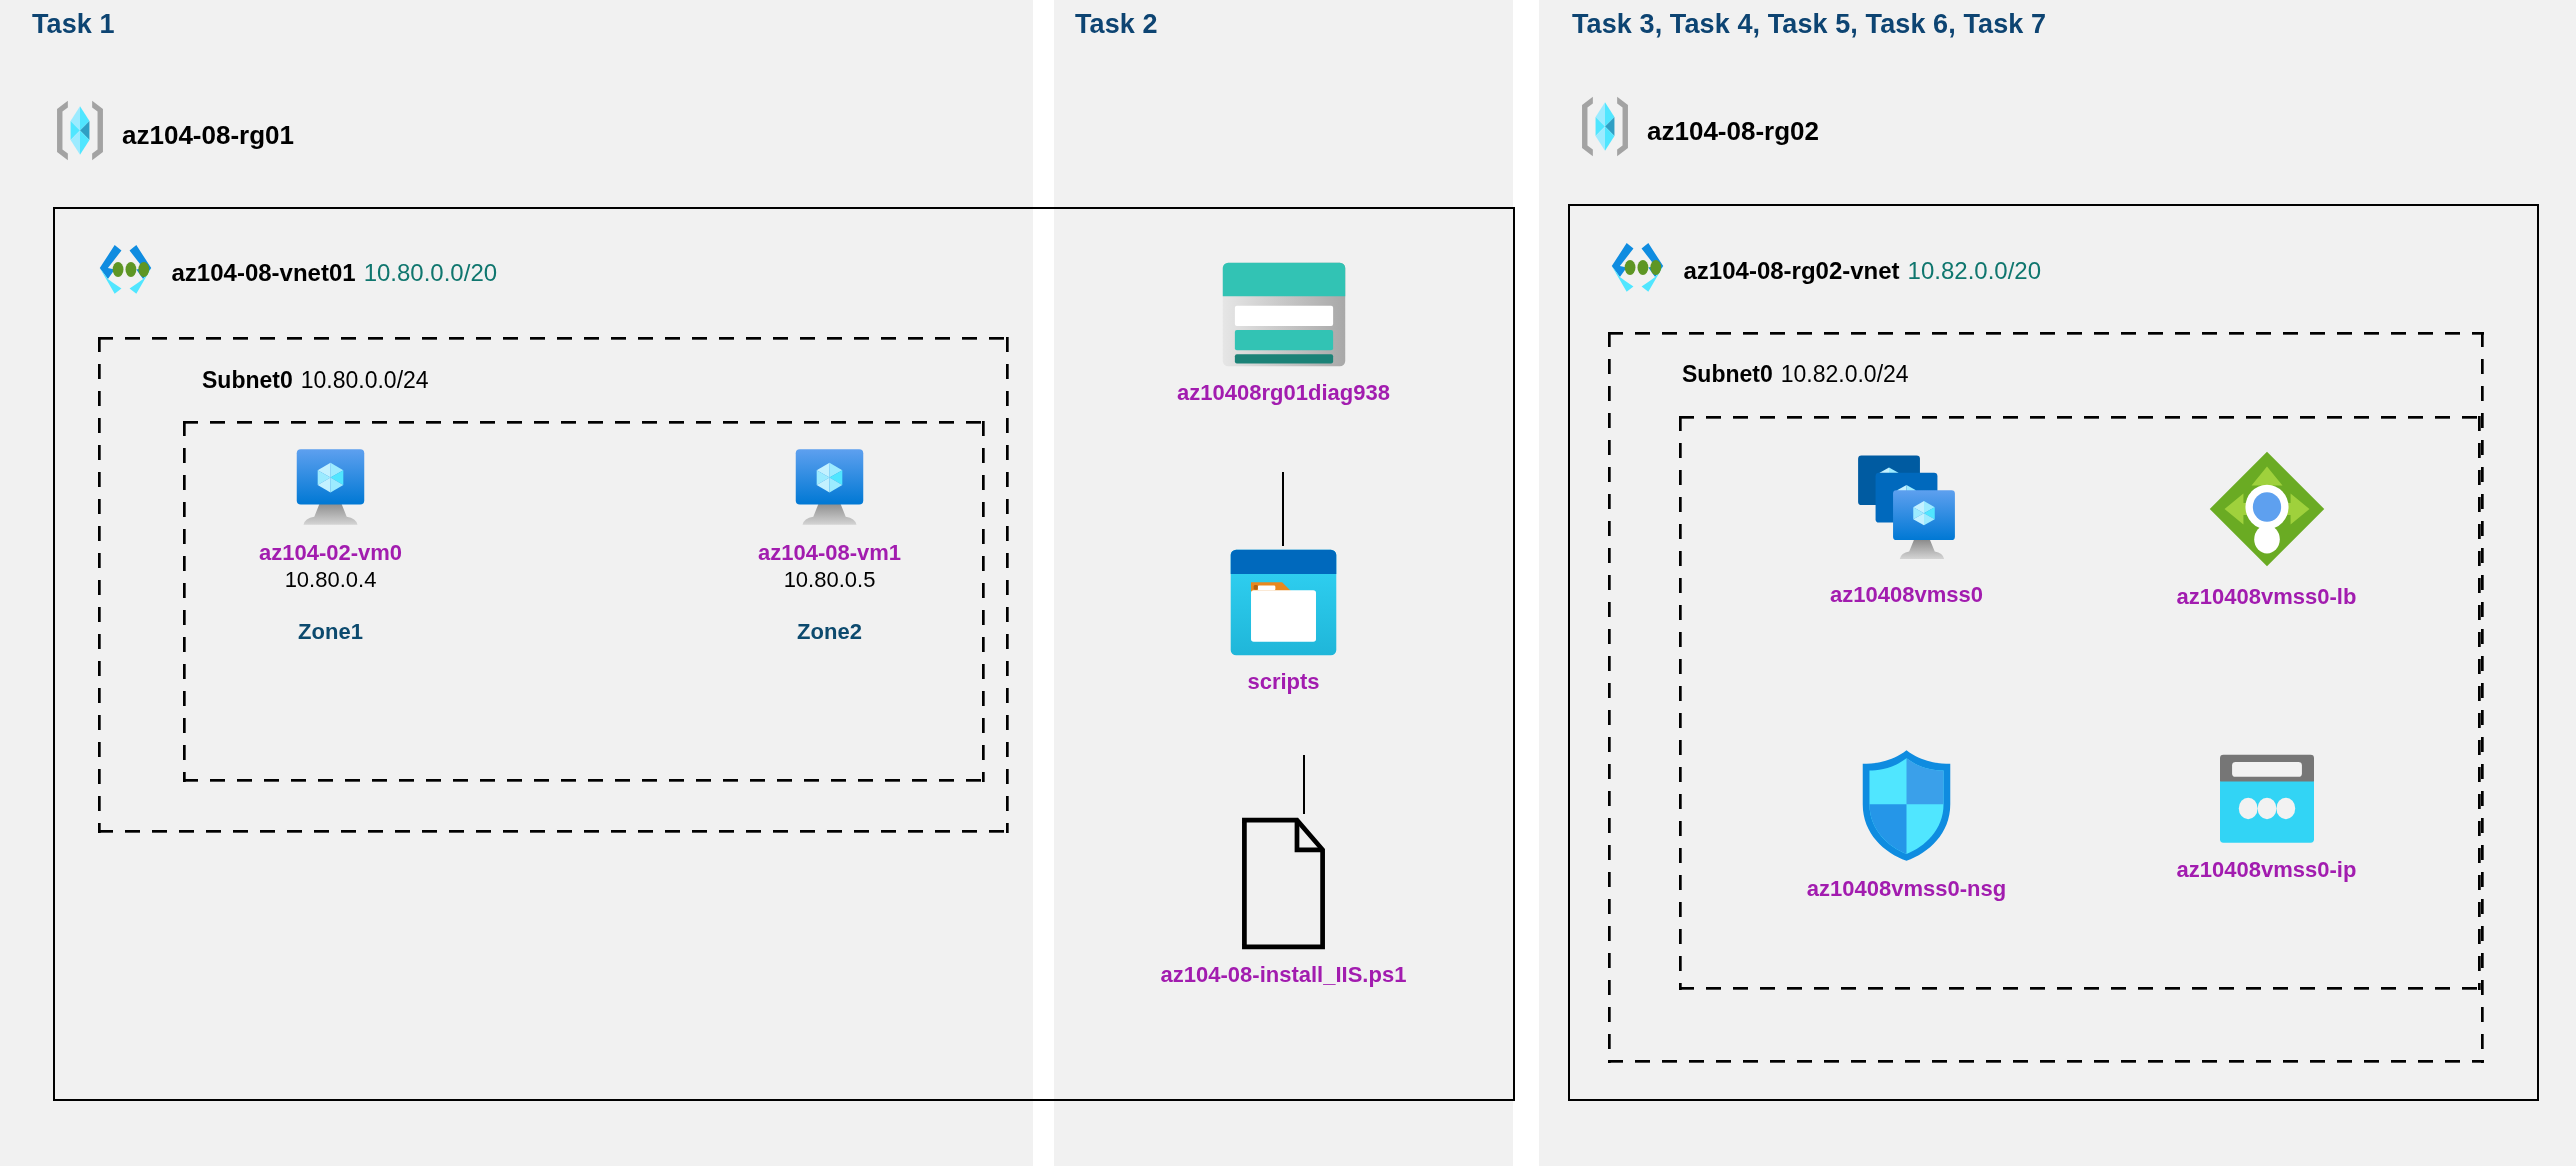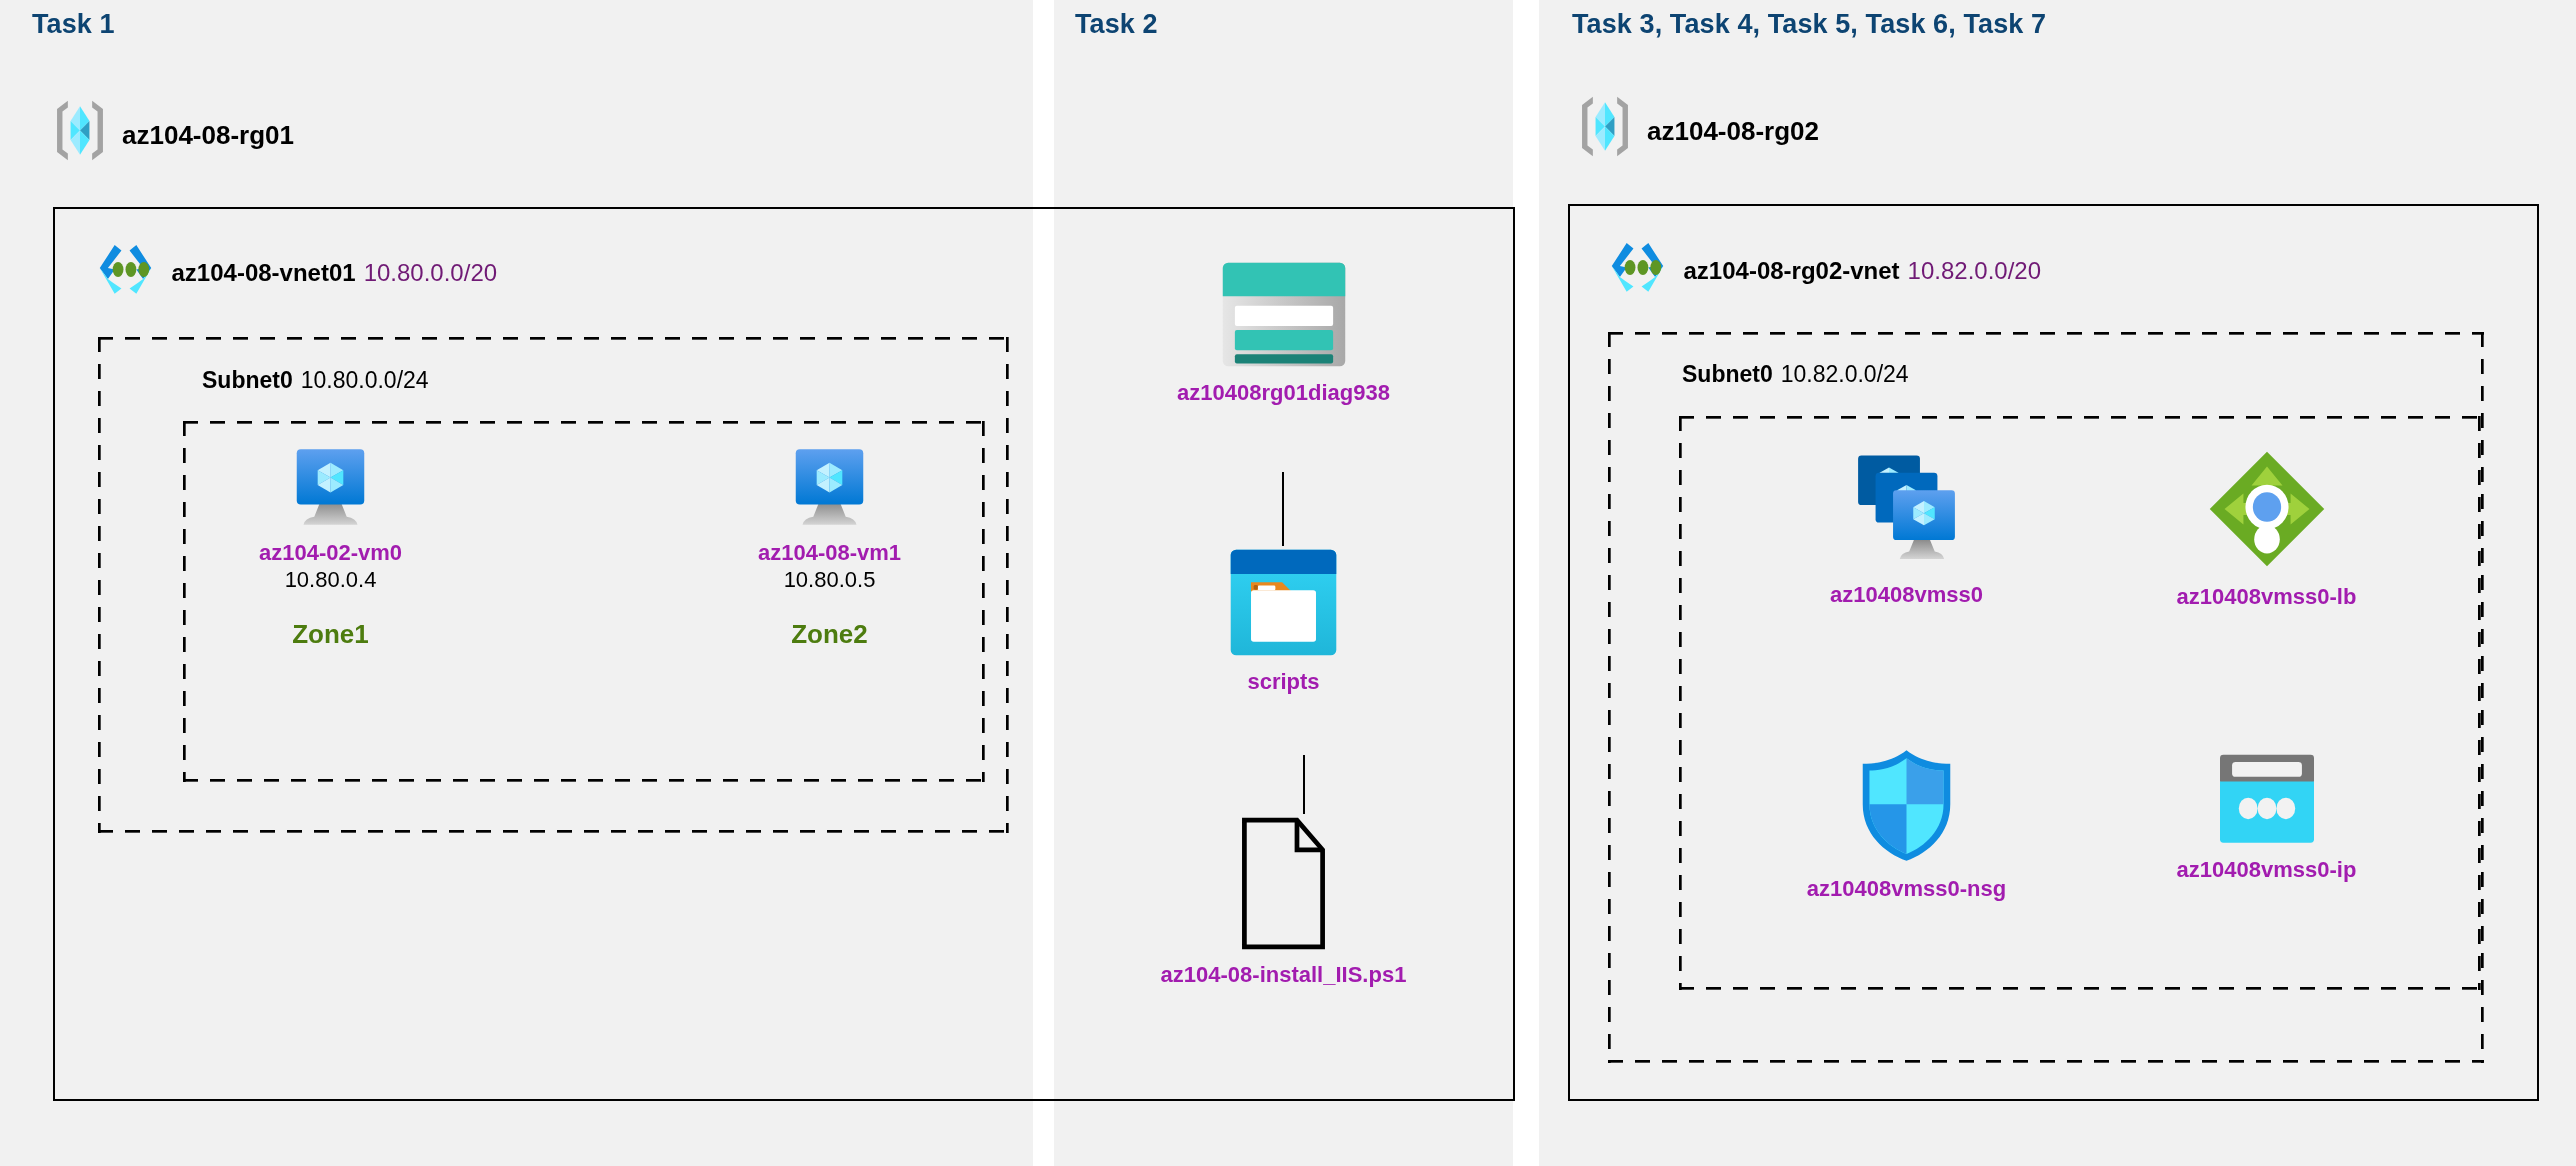--- a/index.html
+++ b/index.html
@@ -21,31 +21,31 @@
              repeating-linear-gradient(to right,#000 0 15px,transparent 15px 27px),
              repeating-linear-gradient(to right,#000 0 15px,transparent 15px 27px),
              repeating-linear-gradient(to bottom,#000 0 15px,transparent 15px 27px),
              repeating-linear-gradient(to bottom,#000 0 15px,transparent 15px 27px);
            background-size:100% 2.7px,100% 2.7px,2.7px 100%,2.7px 100%;
            background-position:0 0,0 100%,0 0,100% 0;
            background-repeat:no-repeat;}
 
   .vnet-row{position:absolute;display:flex;align-items:center;gap:13.5px;white-space:nowrap;}
   .vnet-name{font-size:24px;font-weight:bold;color:#000;}
-  .vnet-cidr{font-size:24px;font-weight:normal;color:#701a75;margin-left:8px;}
+  .vnet-cidr{font-size:24px;font-weight:normal;color:#0f766e;margin-left:8px;}
 
   .subnet-row{position:absolute;white-space:nowrap;}
   .subnet-name{font-size:23px;font-weight:bold;color:#000;}
   .subnet-cidr{font-size:23px;font-weight:normal;color:#000;margin-left:8px;}
 
   .node{position:absolute;text-align:center;}
   .node .ico{display:flex;justify-content:center;align-items:flex-end;}
   .node .nm{font-size:22px;font-weight:bold;color:#a21caf;margin-top:10.8px;white-space:nowrap;line-height:1.18;}
   .node .sub{font-size:22px;font-weight:normal;color:#000;line-height:1.25;white-space:nowrap;}
-  .node .zone{font-size:26px;font-weight:bold;color:#4d7c0f;margin-top:26px;white-space:nowrap;}
+  .node .zone{font-size:22px;font-weight:bold;color:#0c4a6e;margin-top:26px;white-space:nowrap;}
 
   .connector{position:absolute;background:#000;width:2px;}
 </style>
 </head>
 <body>
 
 <div class="panel" style="left:0;top:0;width:1033px;height:1166px;"></div>
 <div class="panel" style="left:1054px;top:0;width:459px;height:1166px;"></div>
 <div class="panel" style="left:1539px;top:0;width:1037px;height:1166px;"></div>
 

